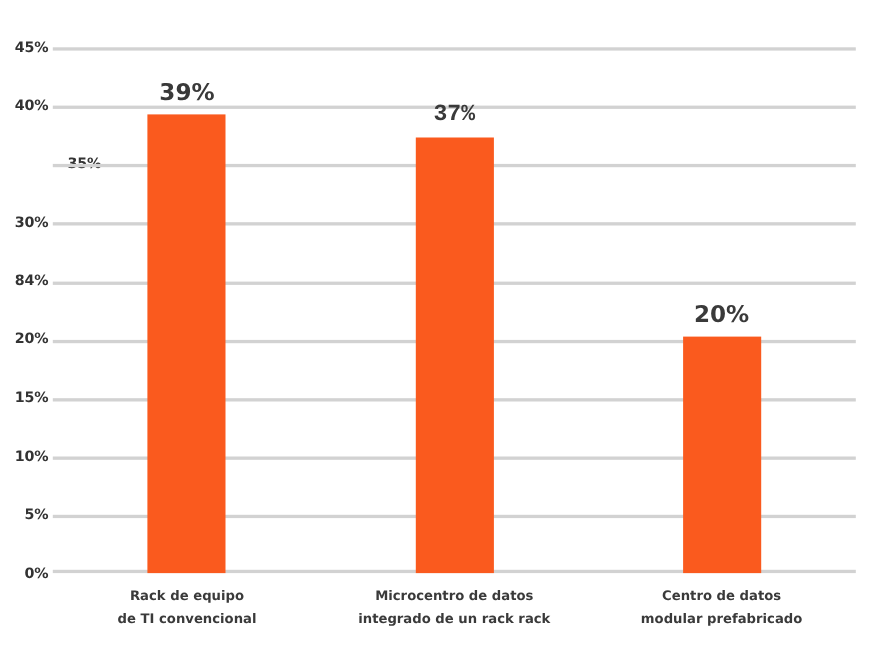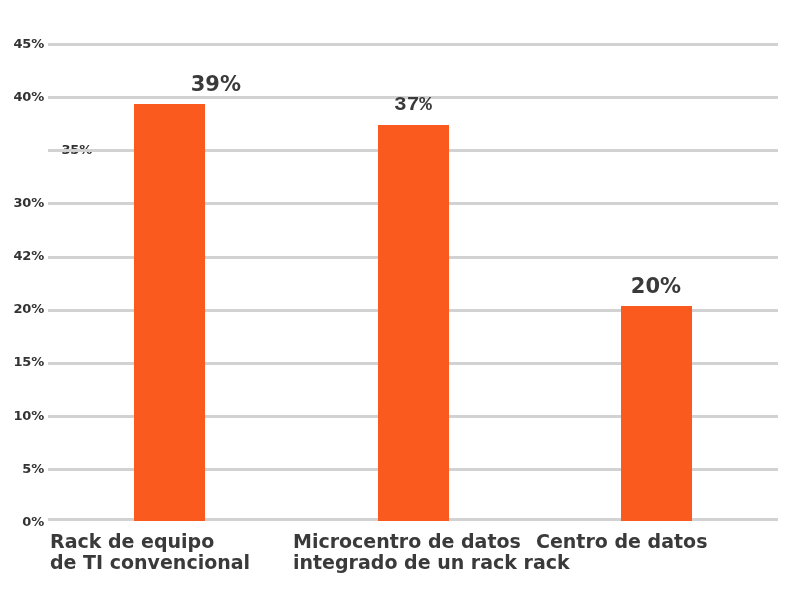--- a/index.html
+++ b/index.html
@@ -70,40 +70,40 @@
     font-weight: 700;
     color: #3a3a3a;
     text-align: center;
     white-space: nowrap;
     letter-spacing: 0px;
   }
 
   .cat-label {
     position: absolute;
     font-family: "DejaVu Sans", sans-serif;
-    font-size: 19px;
+    font-size: 12px;
     font-weight: 700;
     color: #3a3a3a;
-    text-align: left;
+    text-align: center;
     line-height: 21px;
     white-space: nowrap;
   }
   .cat-label .line2 { display: block; }
 </style>
 </head>
 <body>
 
 <div id="chart-root">
 
   <div class="yaxis">
     <div class="ytick-label" style="left:0; width:44px; top:36px;text-align:right;">45%</div>
     <div class="ytick-label" style="left:0; width:44px; top:89px;">40%</div>
     <div class="ytick-label" style="left:0; width:44px; top:142px;padding-left:48px;">35%</div>
     <div class="ytick-label" style="left:0; width:44px; top:195px;">30%</div>
-    <div class="ytick-label" style="left:0; width:44px; top:248px;">42%</div>
+    <div class="ytick-label" style="left:0; width:44px; top:248px;">84%</div>
     <div class="ytick-label" style="left:0; width:44px; top:301px;">20%</div>
     <div class="ytick-label" style="left:0; width:44px; top:354px;">15%</div>
     <div class="ytick-label" style="left:0; width:44px; top:408px;">10%</div>
     <div class="ytick-label" style="left:0; width:44px; top:461px;">5%</div>
     <div class="ytick-label" style="left:0; width:44px; top:514px;">0%</div>
   </div>
 
   <div class="plot-area">
     <div class="gridline" style="top:0px;"></div>
     <div class="gridline" style="top:53px;"></div>
@@ -116,31 +116,32 @@
     <div class="gridline" style="top:425px;"></div>
     <div class="gridline" style="top:475px;"></div>
 
     <div class="bar" style="left:86px; width:71px; top:61px; height:417px;"></div>
 
     <div class="bar" style="left:330px; width:71px; top:82px; height:396px;"></div>
 
     <div class="bar" style="left:573px; width:71px; top:263px; height:215px;"></div>
   </div>
 
-  <div class="bar-value" style="left:99px; width:142px; top:72px;text-align:right;">39%</div>
+  <div class="bar-value" style="left:99px; width:142px; top:72px;">39%</div>
   <div class="bar-value" style="left:342px; width:142px; top:93px;font-family:Liberation Mono, monospace;">37%</div>
   <div class="bar-value" style="left:585px; width:142px; top:274px;">20%</div>
 
   <div class="cat-label" style="left:50px; width:240px; top:531px;">
     <span class="line1">Rack de equipo</span>
     <span class="line2">de TI convencional</span>
   </div>
 
   <div class="cat-label" style="left:293px; width:240px; top:531px;">
     <span class="line1">Microcentro de datos</span>
     <span class="line2">integrado de un rack rack</span>
   </div>
 
   <div class="cat-label" style="left:536px; width:240px; top:531px;">
     <span class="line1">Centro de datos</span>
+    <span class="line2">modular prefabricado</span>
   </div>
 
 </div>
 
 </body></html>

